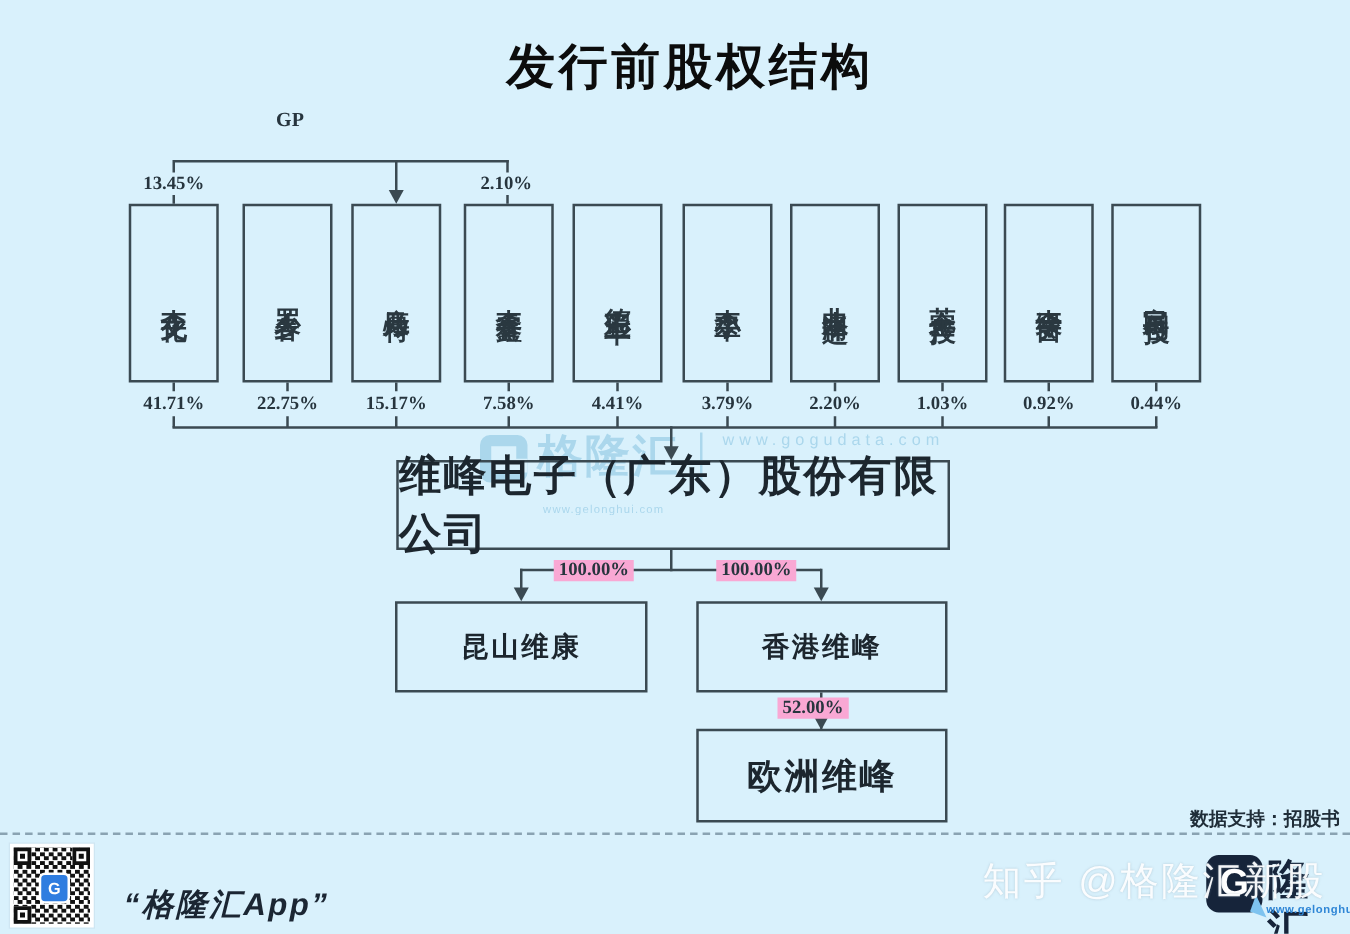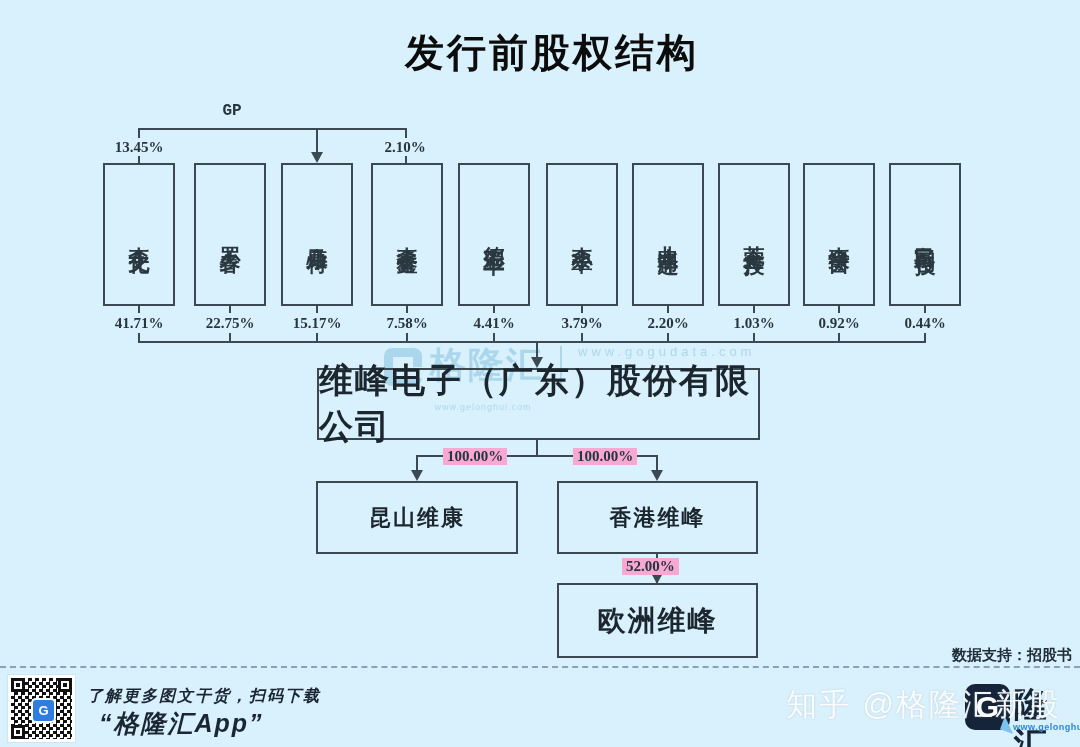--- a/index.html
+++ b/index.html
@@ -78,21 +78,21 @@
   .gp-label{position:absolute;width:60px;text-align:center;font-size:16px;font-weight:700;
       color:#27353e;z-index:3;font-family:"Liberation Serif","DejaVu Serif",serif;}
 </style>
 </head>
 <body>
 
 <div class="canvas">
 
   <div class="title">发行前股权结构</div>
 
-  <div class="gp-label" style="left:202px;top:102px;font-family:Liberation Mono, monospace;">GP</div>
+  <div class="gp-label" style="left:202px;top:88px;">GP</div>
   <div class="hline" style="left:139px;top:128px;width:268px;"></div>
   <div class="vline" style="left:138px;top:128px;height:10px;"></div>
   <div class="vline" style="left:405px;top:128px;height:10px;"></div>
   <div class="pct" style="left:99px;top:139px;">13.45%</div>
   <div class="pct" style="left:365px;top:139px;">2.10%</div>
   <div class="vline" style="left:138px;top:156px;height:7px;"></div>
   <div class="vline" style="left:405px;top:156px;height:7px;"></div>
   <div class="vline" style="left:316px;top:128px;height:30px;"></div>
   <div class="arrowhead" style="left:311px;top:152px;"></div>
 
@@ -206,21 +206,20 @@
   <div class="footnote">数据支持：招股书</div>
   <div class="dashsep"></div>
 
   <div class="qr">
     <div class="noise"></div>
     <div class="finder" style="left:3px;top:3px;"></div>
     <div class="finder" style="right:3px;top:3px;"></div>
     <div class="finder" style="left:3px;bottom:3px;"></div>
     <div class="qlogo">G</div>
   </div>
-  <div class="promo1">了解更多图文干货，扫码下载</div>
   <div class="promo2">“格隆汇App”</div>
 
   <div class="glh-logo">
     <div class="glh-icon">G</div>
     <div class="glh-text">隆汇</div>
   </div>
   <div class="glh-url">www.gelonghui.com</div>
   <div class="zhihu">知乎 @格隆汇新股</div>
 
 </div>

